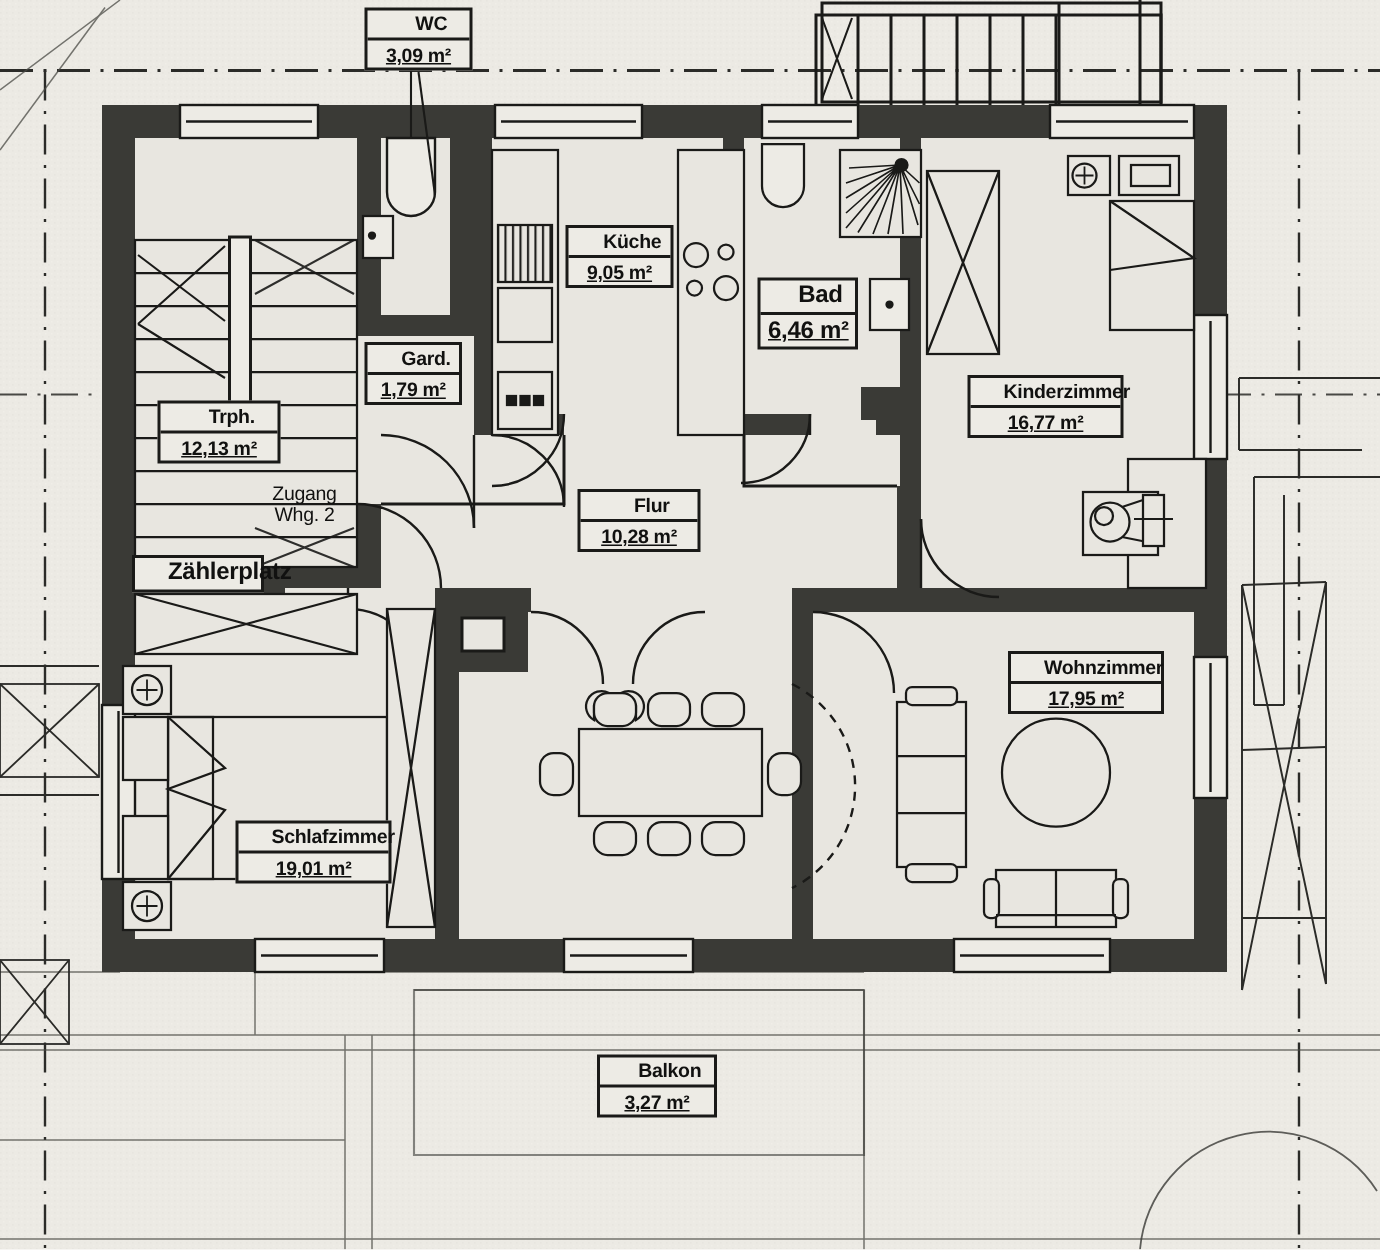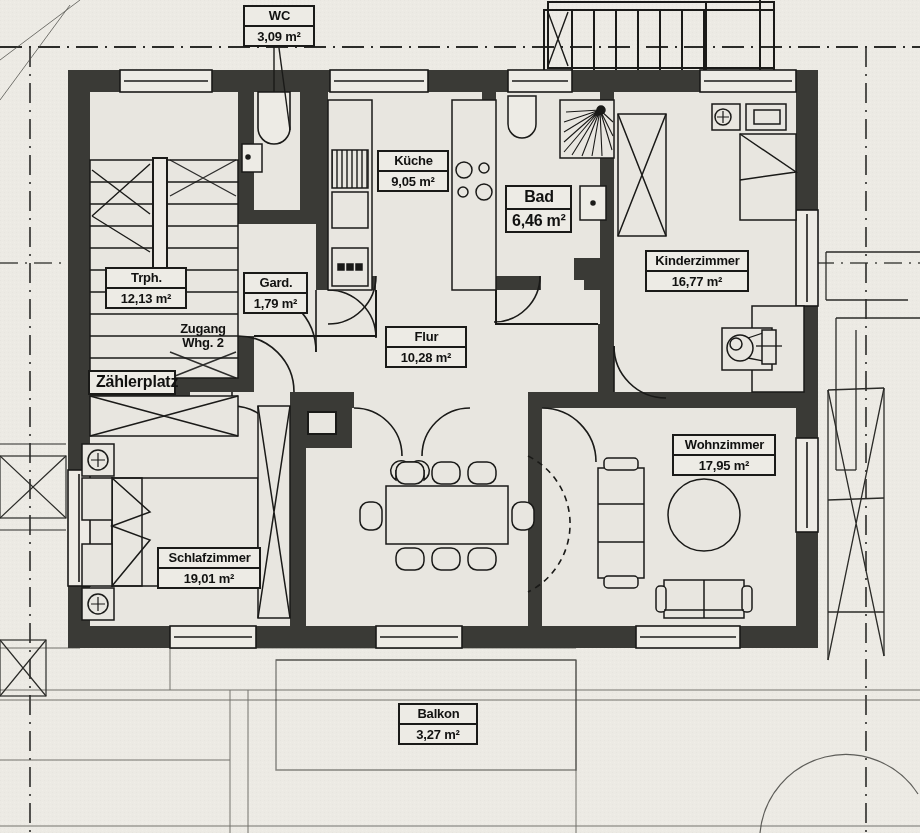--- a/index.html
+++ b/index.html
@@ -33,38 +33,39 @@
     background: #edebe5;
     box-sizing: border-box;
     text-align: center;
     color: #111110;
     line-height: 1;
   }
   .room-label .rl-name {
     display: block;
     font-weight: 700;
     letter-spacing: -0.2px;
-    padding: 2px 5px 3px 6px;
+    padding: 2px 5px 3px 22px;
     border-bottom: 2px solid #1a1a18;
     white-space: nowrap;
   }
   .room-label .rl-area {
     display: block;
     font-weight: 700;
     letter-spacing: -0.2px;
     padding: 3px 5px 2px 5px;
     white-space: nowrap;
+    text-decoration: underline;
   }
   .room-label.no-area .rl-name {
     border-bottom: none;
   }
   .plain-label {
     position: absolute;
     color: #111110;
-    font-weight: 700;
+    font-weight: 400;
     text-align: center;
     line-height: 1.05;
     white-space: pre;
     letter-spacing: -0.2px;
   }
 </style>
 </head>
 <body>
 
 <div id="plan-root">
@@ -471,21 +472,21 @@
   <div class="room-label" style="left:377px; top:150px; width:72px; font-size:13px;">
     <span class="rl-name">Küche</span>
     <span class="rl-area">9,05 m²</span>
   </div>
 
   <div class="room-label" style="left:505px; top:185px; width:67px; font-size:16px;">
     <span class="rl-name">Bad</span>
     <span class="rl-area">6,46 m²</span>
   </div>
 
-  <div class="room-label" style="left:243px; top:228px; width:65px; font-size:13px;margin-top:44px;">
+  <div class="room-label" style="left:243px; top:228px; width:65px; font-size:13px;">
     <span class="rl-name">Gard.</span>
     <span class="rl-area">1,79 m²</span>
   </div>
 
   <div class="room-label" style="left:105px; top:267px; width:82px; font-size:13px;">
     <span class="rl-name">Trph.</span>
     <span class="rl-area">12,13 m²</span>
   </div>
 
   <div class="room-label" style="left:645px; top:250px; width:104px; font-size:13px;">

